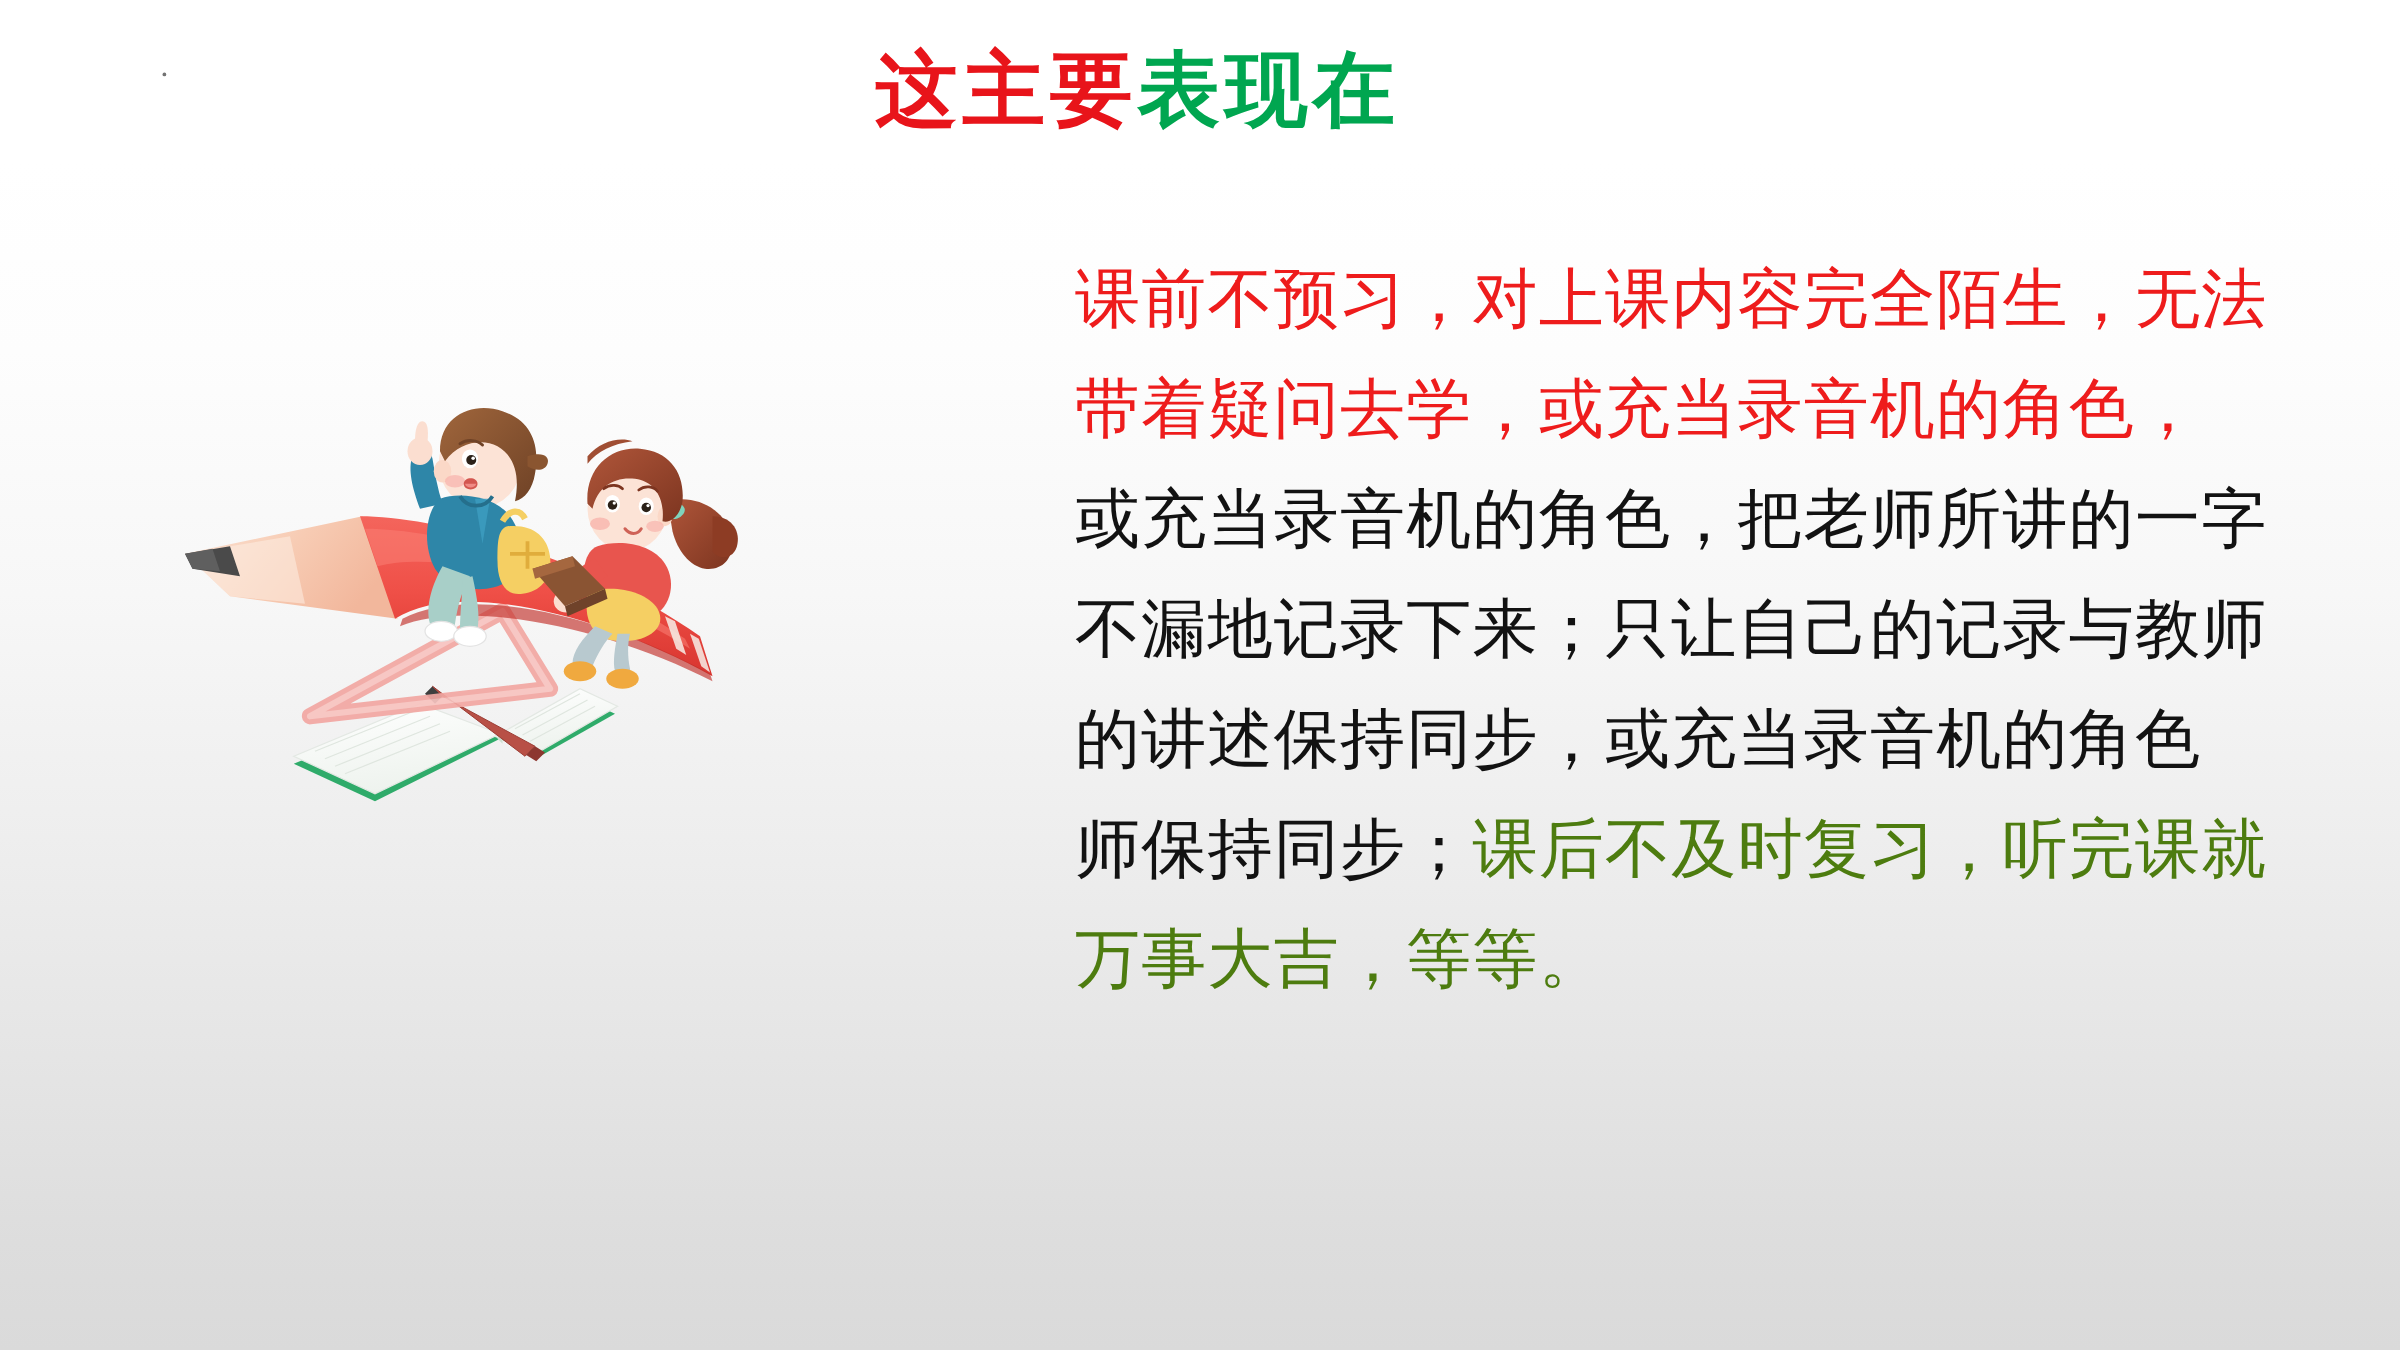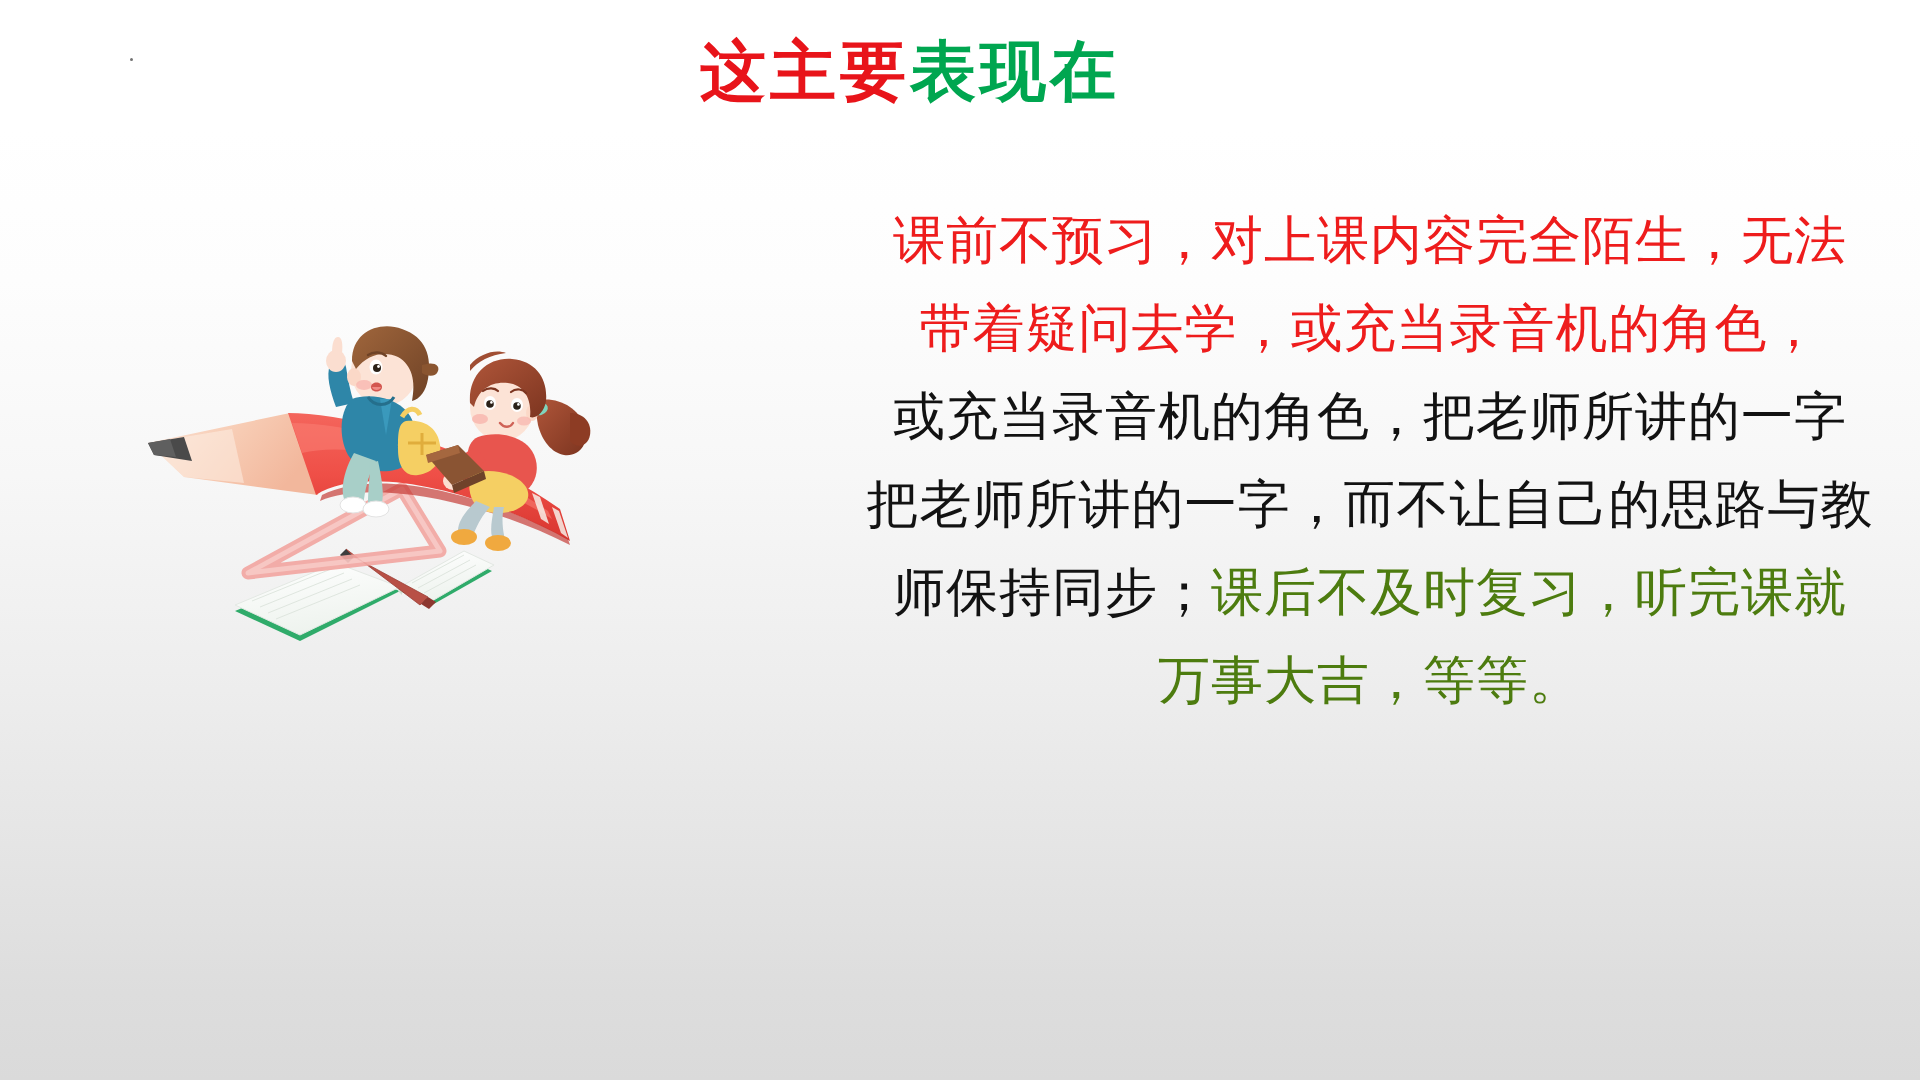--- a/index.html
+++ b/index.html
@@ -20,21 +20,20 @@
         #eeeeee 62%,
         #e4e4e4 80%,
         #dddddd 92%,
         #dadada 100%);
   }
 
   .slide {
     position: relative;
     width: 1669px;
     height: 1080px;
-    text-align: center;
   }
 
   
   .speck {
     position: absolute;
     left: 130px;
     top: 58px;
     width: 3px;
     height: 3px;
     background: #5b5b5b;
@@ -93,21 +92,22 @@
   <div class="speck"></div>
 
   <div class="title">
     <span class="t-red">这主要</span><span class="t-green">表现在</span>
   </div>
 
   <div class="body-copy">
     <span class="line"><span class="c-red">课前不预习，对上课内容完全陌生，无法</span></span>
     <span class="line"><span class="c-red">带着疑问去学，或充当录音机的角色，</span></span>
     <span class="line"><span class="c-black">或充当录音机的角色，把老师所讲的一字</span></span>
-    <span class="line"><span class="c-black">把老师所讲的一字，而不让自己的思路与教</span></span>
+    <span class="line"><span class="c-black">不漏地记录下来；只让自己的记录与教师</span></span>
+    <span class="line"><span class="c-black">的讲述保持同步，或充当录音机的角色</span></span>
     <span class="line"><span class="c-black">师保持同步；</span><span class="c-green">课后不及时复习，听完课就</span></span>
     <span class="line"><span class="c-green">万事大吉，等等。</span></span>
   </div>
 
   <div class="illustration">
     <svg viewBox="0 0 470 400" xmlns="http://www.w3.org/2000/svg">
       <defs>
         <linearGradient id="woodG" x1="0" y1="0" x2="1" y2="0.4">
           <stop offset="0%" stop-color="#fbe3d4"></stop>
           <stop offset="55%" stop-color="#f7cbb3"></stop>

